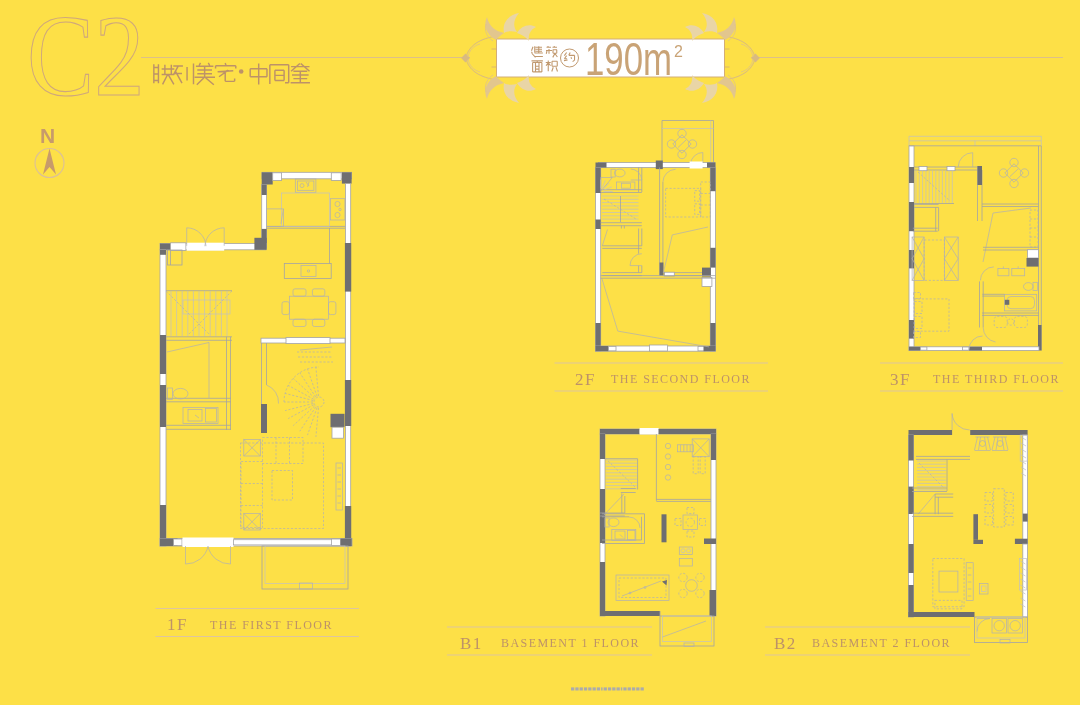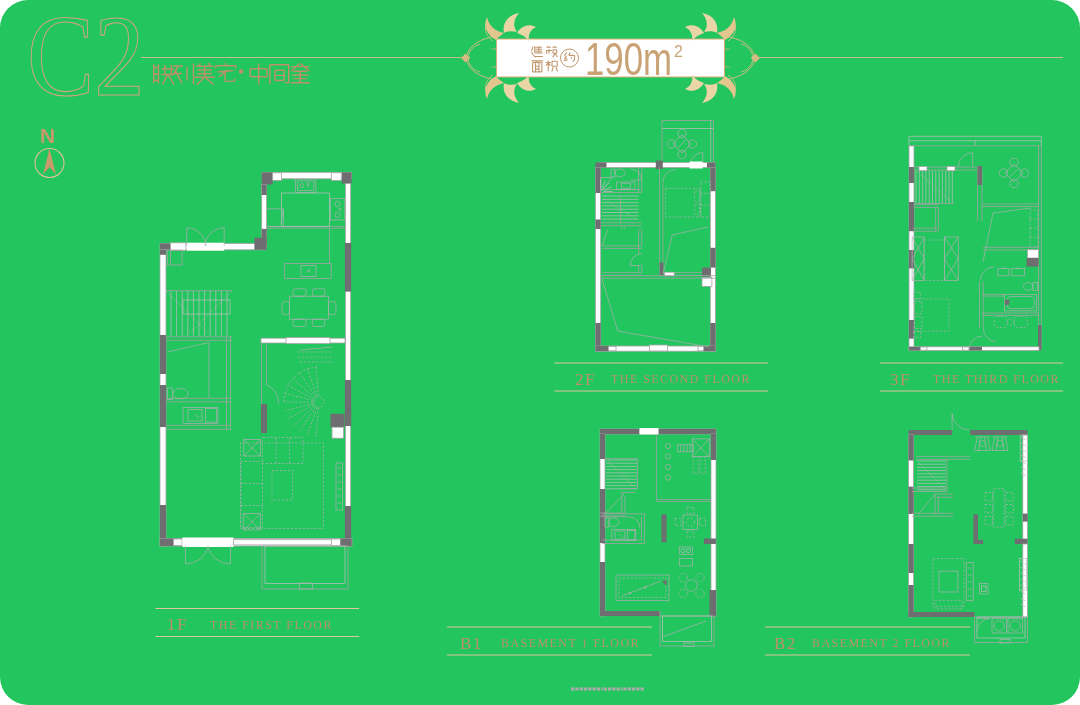--- a/index.html
+++ b/index.html
@@ -1,16 +1,16 @@
 <!DOCTYPE html>
 <html><head><meta charset="utf-8">
 <style>
 html,body{margin:0;padding:0;background:#fff;}
-#page{position:relative;width:1080px;height:705px;background:#22c55e;overflow:hidden;
- font-family:"Liberation Sans",sans-serif;border-radius:28px;}
+#page{position:relative;width:1080px;height:705px;background:#fde047;overflow:hidden;
+ font-family:"Liberation Sans",sans-serif;}
 svg{position:absolute;left:0;top:0;}
 </style></head><body>
 <div id="page">
 <svg width="1080" height="705" viewBox="0 0 1080 705">
 <style>
 .wl{fill:#6e6e71;stroke:none}
 .tl{stroke:#a3a3a5;stroke-width:0.8;fill:none}
 .tlt{stroke:#c0c0c2;stroke-width:0.7;fill:none}
 .tf{stroke:#b0b0b2;stroke-width:0.7;fill:none}
 .td{stroke:#b0b0b2;stroke-width:0.7;fill:none;stroke-dasharray:2.2 1.7}

